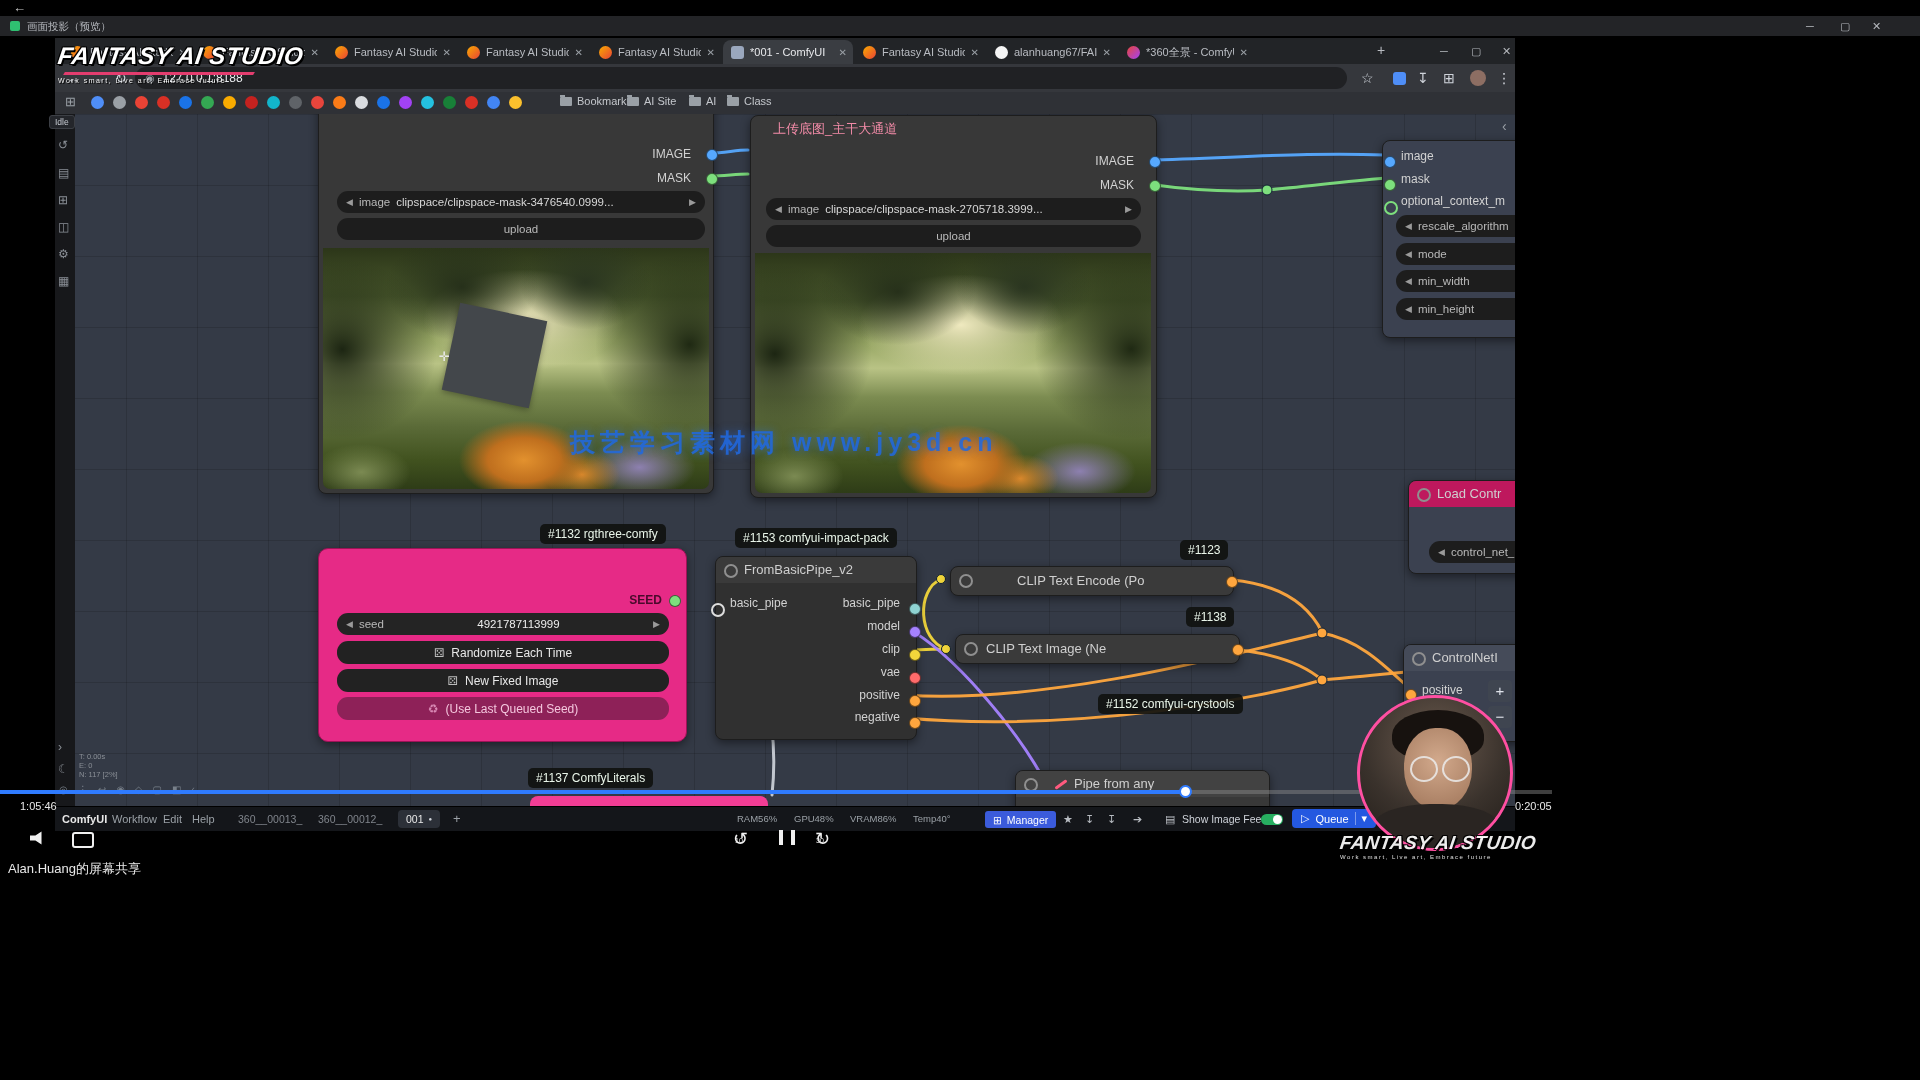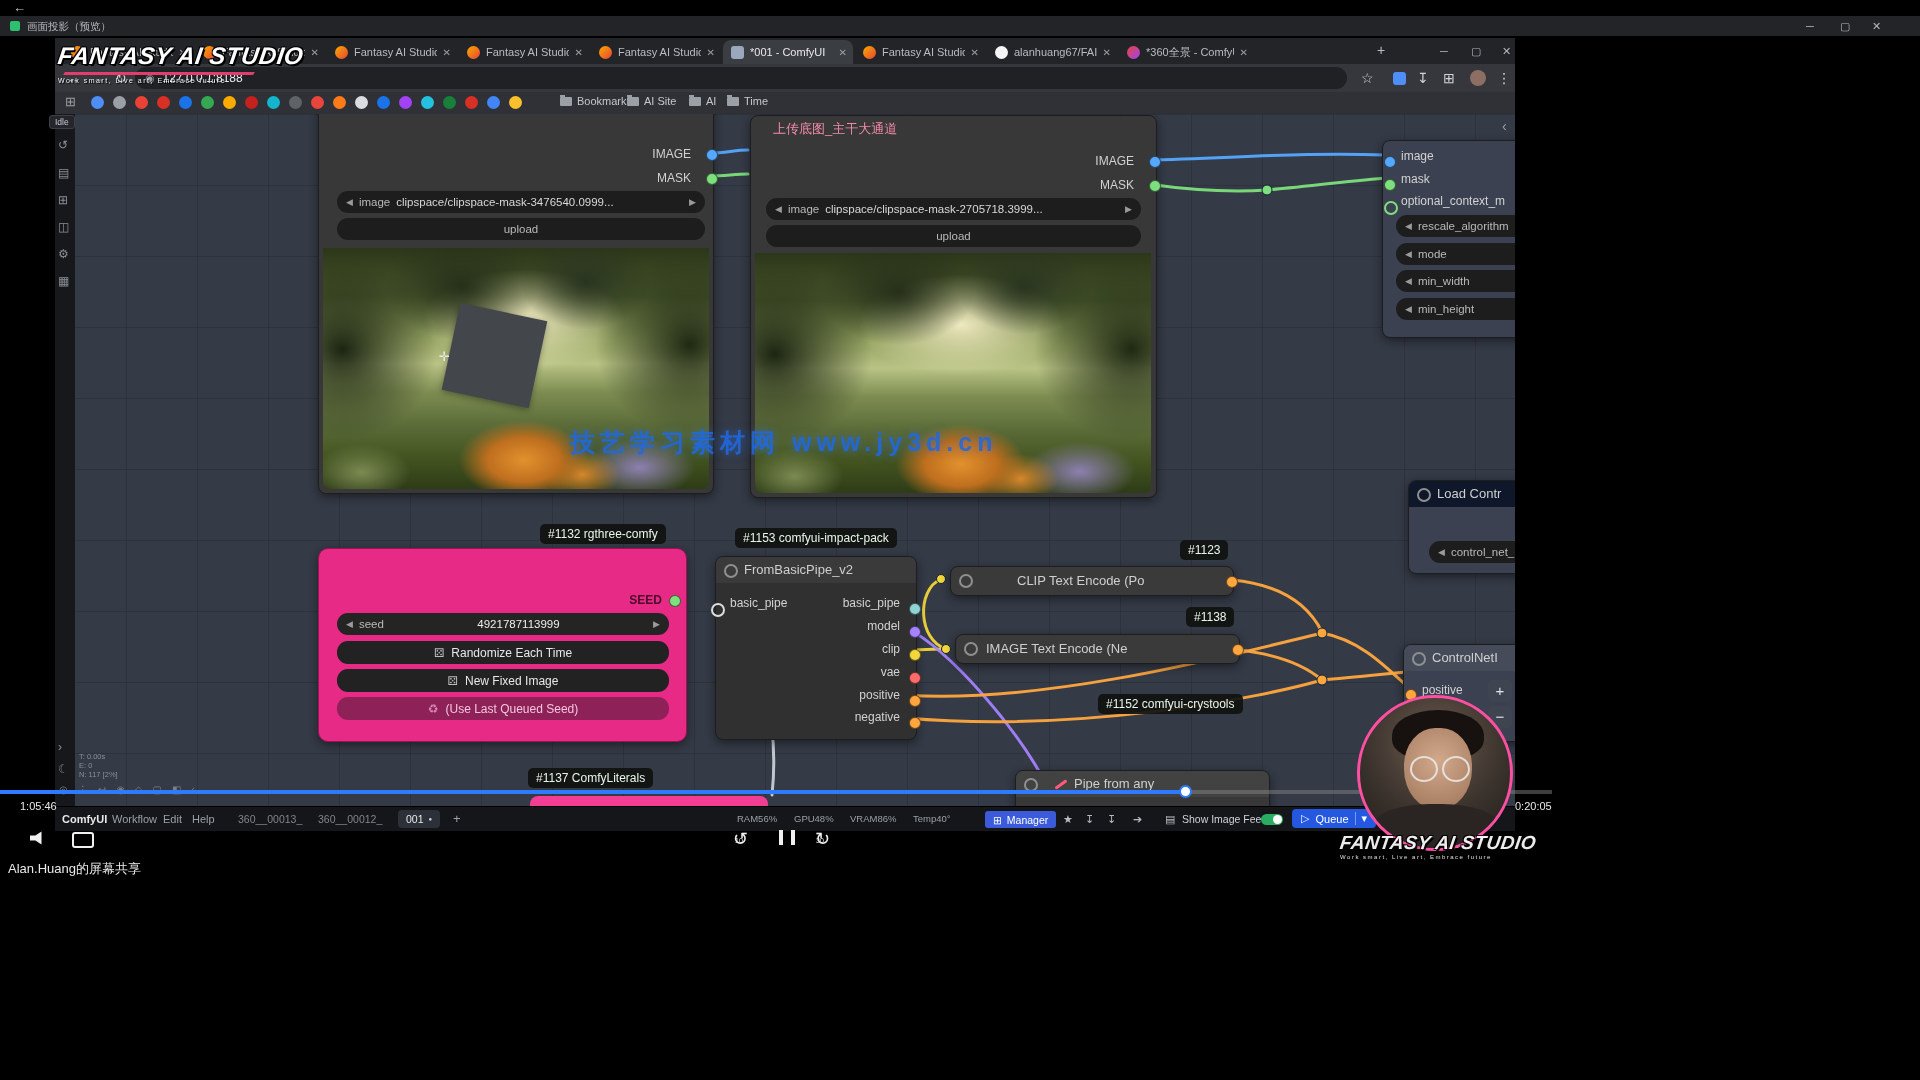--- a/index.html
+++ b/index.html
@@ -190,21 +190,21 @@
     <div class="folditem" style="left:572px;">
       <span class="fold"></span>
       <span>AI Site</span>
       </div>
     <div class="folditem" style="left:634px;">
       <span class="fold"></span>
       <span>AI</span>
       </div>
     <div class="folditem" style="left:672px;">
       <span class="fold"></span>
-      <span>Time</span>
+      <span>Class</span>
       </div>
   </div>
 
   <div class="t canvas">
 
     <svg width="1460" height="692" style="position:absolute;left:0;top:0;z-index:2;">
       <path class="wire" stroke="#56a8ff" stroke-width="3" d="M655,39 C670,39 680,36 693,36"></path>
       <path class="wire" stroke="#7ddf7d" stroke-width="3" d="M655,62 C670,62 680,60 693,60"></path>
       <path class="wire" stroke="#56a8ff" stroke-width="3" d="M1092,46 C1180,44 1250,38 1330,41"></path>
       <path class="wire" stroke="#7ddf7d" stroke-width="3" d="M1092,70 C1150,78 1185,78 1212,76 C1260,72 1300,66 1333,64"></path>
@@ -338,21 +338,21 @@
     <div class="badge" style="left:1125px;top:426px;">#1123</div>
     <div class="node" style="left:895px;top:452px;width:282px;height:28px;background:#3a3a3a;">
       <div class="ndot"></div>
       <span style="position:absolute;left:30px;top:0;line-height:28px;font-size:13px;color:#cfcfcf;white-space:nowrap;overflow:hidden;right:14px;margin-left:36px;">CLIP Text Encode (Po</span>
       <div class="sdot" style="right:-5px;top:9px;background:#ffa63e;"></div>
     </div>
 
     <div class="badge" style="left:1131px;top:493px;">#1138</div>
     <div class="node" style="left:900px;top:520px;width:283px;height:28px;background:#3a3a3a;">
       <div class="ndot"></div>
-      <span style="position:absolute;left:30px;top:0;line-height:28px;font-size:13px;color:#cfcfcf;white-space:nowrap;overflow:hidden;right:14px;">IMAGE Text Encode (Ne</span>
+      <span style="position:absolute;left:30px;top:0;line-height:28px;font-size:13px;color:#cfcfcf;white-space:nowrap;overflow:hidden;right:14px;">CLIP Text Image (Ne</span>
       <div class="sdot" style="right:-5px;top:9px;background:#ffa63e;"></div>
     </div>
 
     <div class="badge" style="left:1043px;top:580px;">#1152 comfyui-crystools</div>
     <div class="node" style="left:960px;top:608px;width:253px;height:84px;border-radius:8px 8px 0 0;margin-top:48px;">
       <div class="nhead">
         <div class="ndot"></div>
         <div style="position:absolute;left:38px;top:12px;width:14px;height:3px;background:#ff5a7e;transform:rotate(-35deg);border-radius:2px;"></div>
         <span style="position:absolute;left:58px;">Pipe from any</span>
       </div>
@@ -361,21 +361,21 @@
       <div class="slab" style="right:16px;top:35px;">CPipeAny</div>
       <div class="sdot" style="right:-5px;top:42px;background:transparent;border:2px solid #ddd;"></div>
       <div class="slab" style="right:16px;top:58px;">any_1</div>
       <div class="sdot" style="right:-5px;top:65px;background:#7ddf7d;"></div>
     </div>
 
     <div class="badge" style="left:473px;top:654px;">#1137 ComfyLiterals</div>
     <div style="position:absolute;left:475px;top:682px;width:238px;height:10px;background:#f23d95;border-radius:8px 8px 0 0;z-index:3;"></div>
 
     <div class="node" style="left:1353px;top:366px;width:160px;height:92px;background:#3b4150;">
-      <div class="nhead" style="background:#0f172a;">
+      <div class="nhead" style="background:#be185d;">
         <div class="ndot"></div>
         <span style="position:absolute;left:28px;">Load Contr</span>
       </div>
       <div class="pill" style="left:20px;top:60px;width:130px;">
         <span class="arr">◀</span>
         <span>control_net_</span>
         </div>
     </div>
 
     <div class="node" style="left:1348px;top:530px;width:160px;height:96px;background:#3b4150;">

